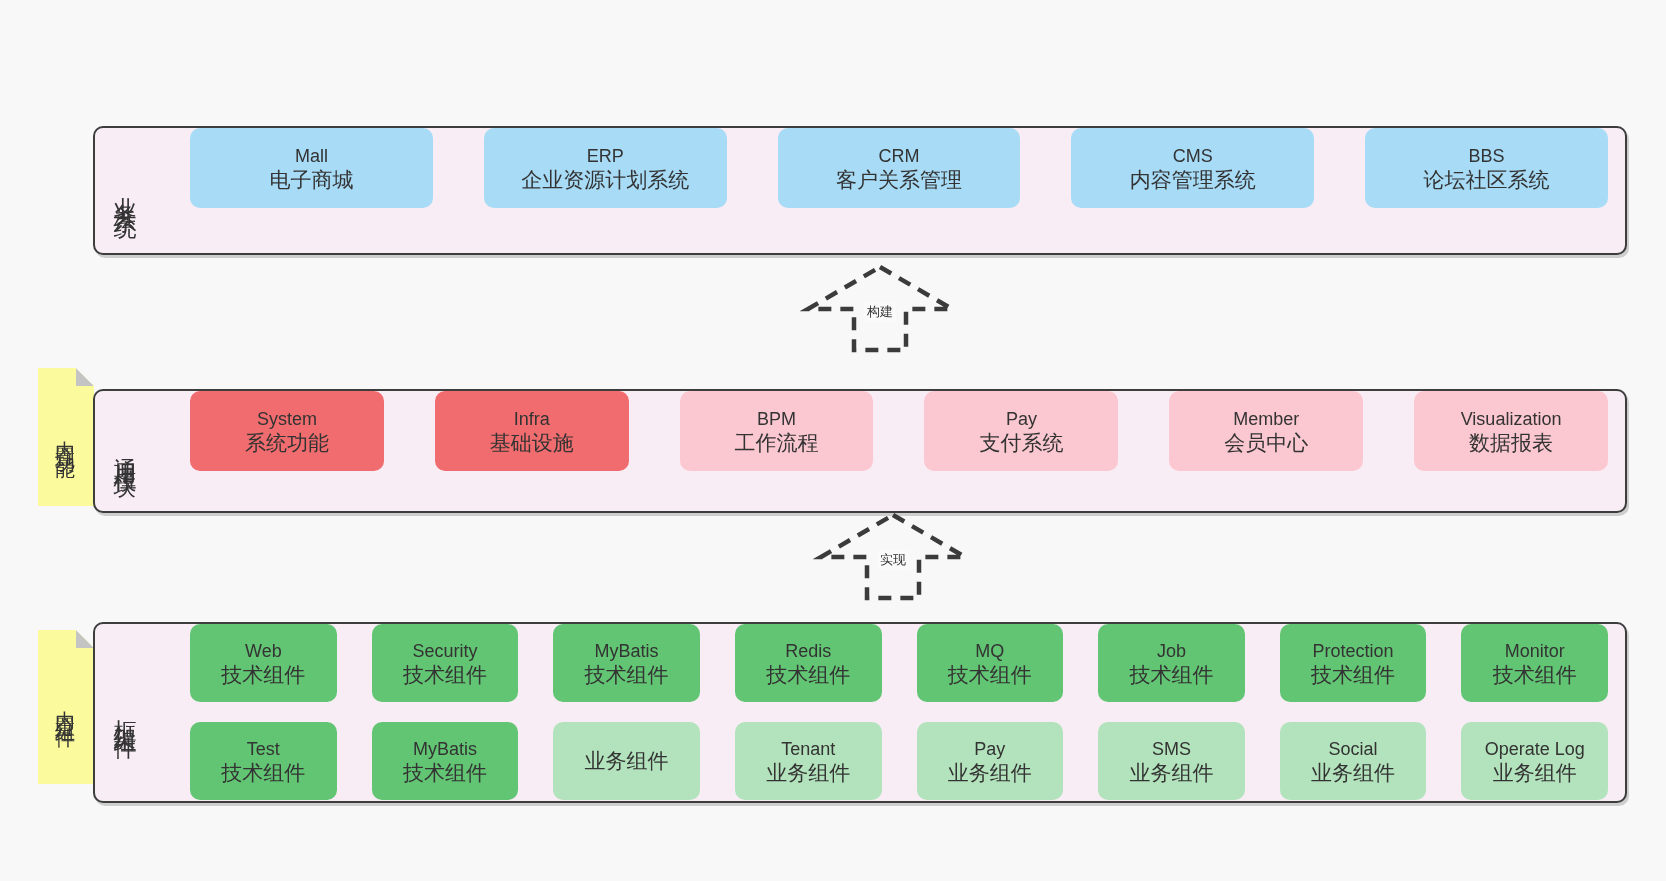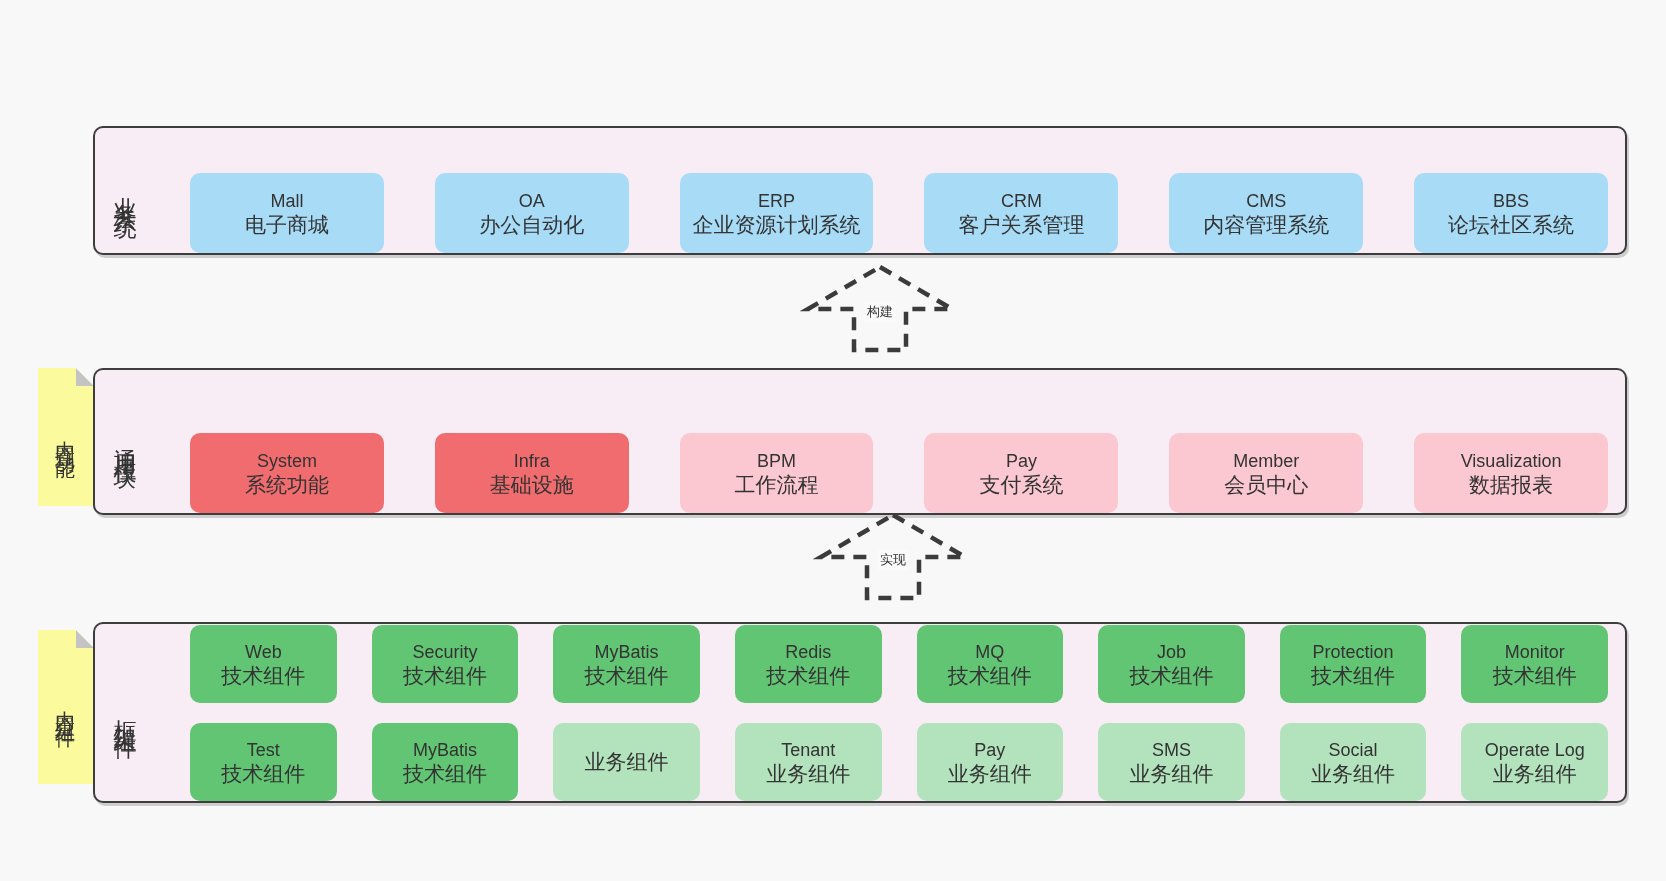--- a/index.html
+++ b/index.html
@@ -19,31 +19,31 @@
 
   
   .panel {
     position:absolute; left:93px; width:1534px; z-index:1;
     background:var(--panel-bg);
     border:2.5px solid var(--panel-border); border-radius:10px;
     box-shadow:2px 3px 0 rgba(60,60,60,0.22);
     display:flex;
   }
   #sec0 { top:126px; height:129px; }
-  #sec1 { top:368px; height:147px; }
+  #sec1 { top:389px; height:124px; }
   #sec2 { top:622px; height:181px; }
 
   .panel-label {
     width:62px; flex:0 0 62px;
     display:flex; align-items:center; justify-content:center;
     writing-mode:vertical-rl; text-orientation:upright;
     font-size:23px; letter-spacing:6px; color:var(--text);
   }
   .rows {
-    flex:1; display:flex; flex-direction:column; justify-content:flex-end;
+    flex:1; display:flex; flex-direction:column; justify-content:flex-start;
     gap:20px; padding:0 17px 0 0;margin-left:33px;
   }
   .box-row { display:flex; }
   #sec0 .box-row, #sec1 .box-row { gap:51px; height:80px; }
   #sec2 .box-row { gap:35px; height:78px; }
 
   .box {
     flex:1 1 0; border-radius:10px;
     display:flex; flex-direction:column; align-items:center; justify-content:center;
     text-align:center; padding:2px 12px;
@@ -107,24 +107,20 @@
 
 <div class="panel" id="sec0">
   <div class="panel-label">业务系统</div>
   <div class="rows">
       <div class="box-row">
         <div class="box v-blue">
           <div class="en">Mall</div>
           <div class="zh">电子商城</div>
         </div>
         <div class="box v-blue">
-          <div class="en">OA</div>
-          <div class="zh">办公自动化</div>
-        </div>
-        <div class="box v-blue">
           <div class="en">ERP</div>
           <div class="zh">企业资源计划系统</div>
         </div>
         <div class="box v-blue">
           <div class="en">CRM</div>
           <div class="zh">客户关系管理</div>
         </div>
         <div class="box v-blue">
           <div class="en">CMS</div>
           <div class="zh">内容管理系统</div>

